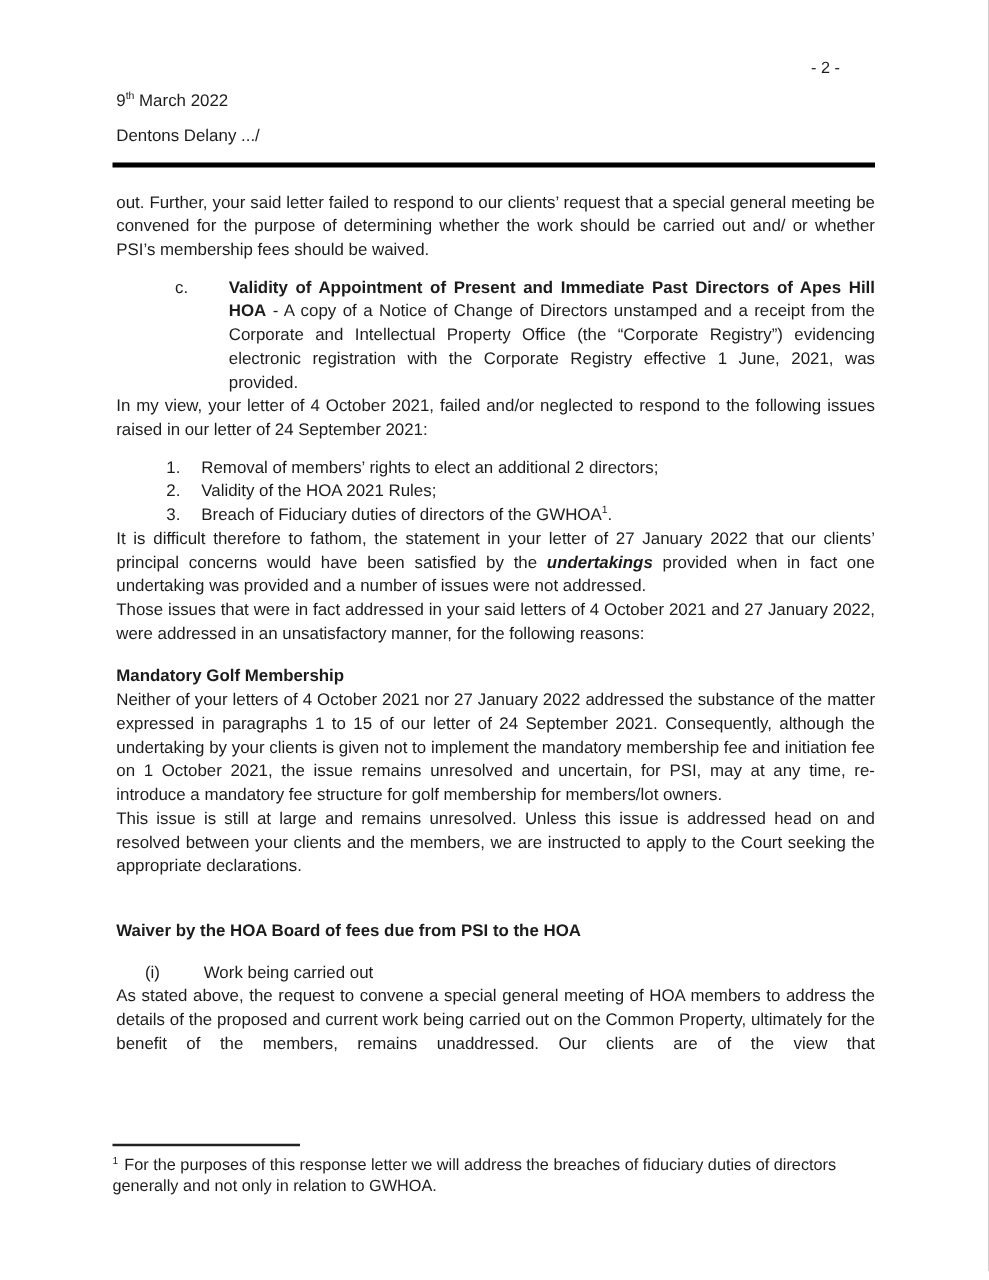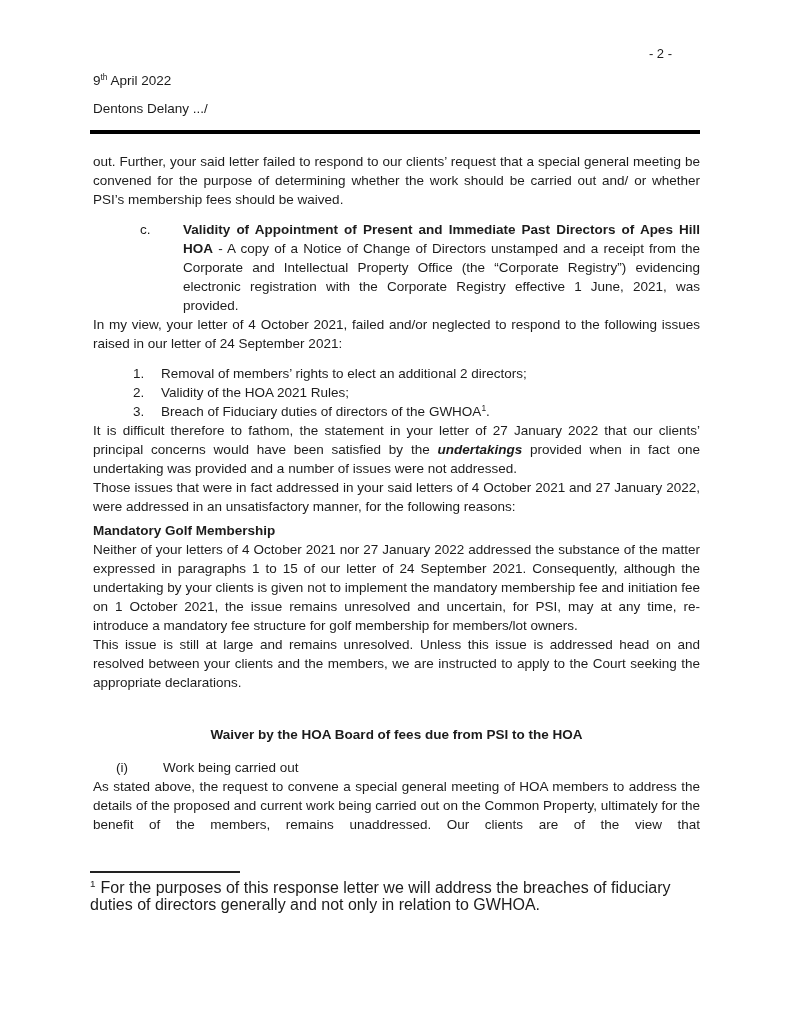--- a/index.html
+++ b/index.html
@@ -23,41 +23,41 @@
   .indent1{margin-left:90px;}
   .item-c{display:flex;margin-top:11px;}
   .item-c .c-label{flex:0 0 43px;margin-left:47px;}
   .item-c .c-body{flex:1;text-align:justify;margin:0;}
   .mt{margin-top:12px;}
   .mt-lg{margin-top:17px;}
   .num-list{margin-top:11px;margin-left:40px;}
   .num-row{display:flex;}
   .num-row .num{flex:0 0 28px;}
   .num-row .txt{flex:1;}
-  .heading{font-weight:bold;margin-top:5px;}
-  .heading-waiver{font-weight:bold;margin-top:33px;text-align:center;}
+  .heading{font-weight:bold;margin-top:15px;}
+  .heading-waiver{font-weight:bold;margin-top:33px;}
   .work-row{display:flex;margin-top:14px;}
   .work-row .w-label{flex:0 0 47px;margin-left:23px;}
   .cont-para{text-align-last:justify;}
   .emph{font-weight:bold;font-style:italic;}
   sup{font-size:0.62em;vertical-align:super;line-height:0;}
-  .footnote-block{position:absolute;top:871px;left:90px;width:600px;font-size:16px;line-height:17px;}
+  .footnote-block{position:absolute;top:915px;left:90px;width:600px;font-size:13px;line-height:17px;}
   .footnote-rule{width:150px;border-top:2px solid #222;margin-bottom:6px;}
   .footnote-text{margin:0;}
   .footnote-text sup{margin-right:5px;}
   b{font-weight:bold;}
 </style>
 </head>
 <body>
 
 <div class="page">
 
   <div class="page-number">- 2 -</div>
 
-  <div class="date-line"><span>9</span><sup>th</sup><span> April 2022</span></div>
+  <div class="date-line"><span>9</span><sup>th</sup><span> March 2022</span></div>
 
   <div class="addressee-line">Dentons Delany .../</div>
 
   <div class="header-rule"></div>
 
   <div class="body-col">
 
     <p class="indent1">out. Further, your said letter failed to respond to our clients’ request that a special general meeting be convened for the purpose of determining whether the work should be carried out and/ or whether PSI’s membership fees should be waived.</p>
 
     <div class="item-c">

